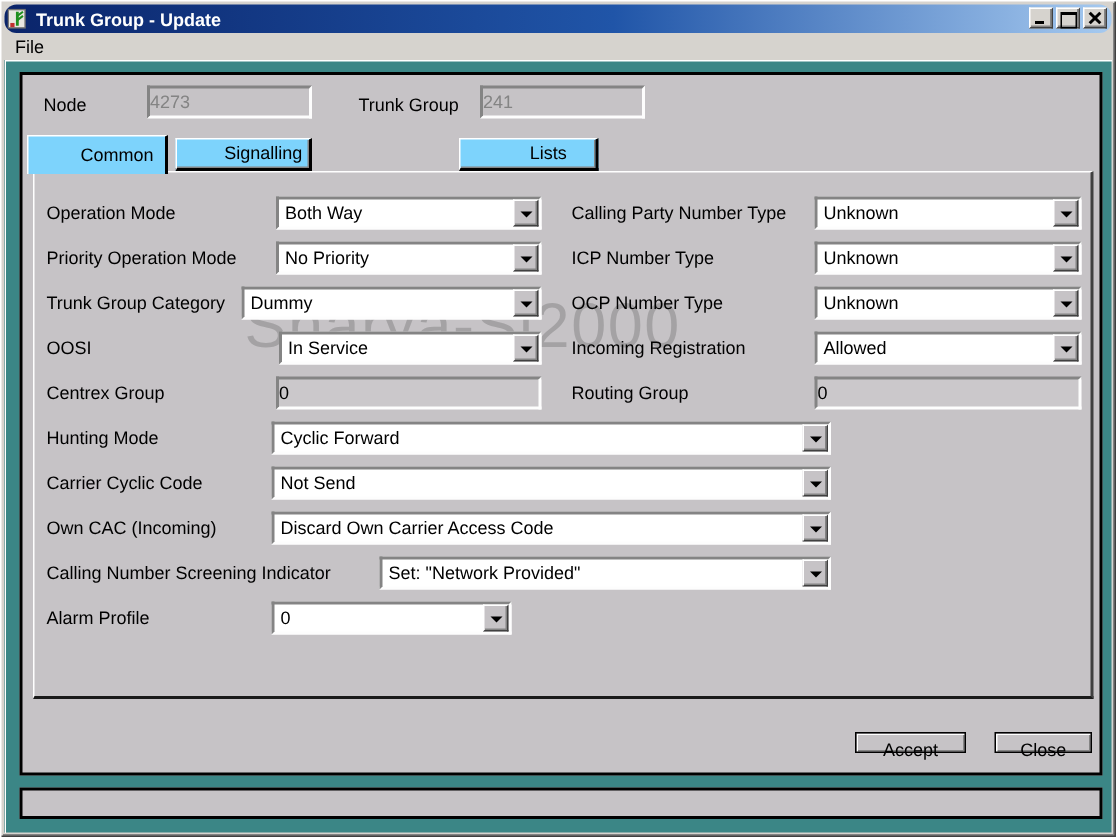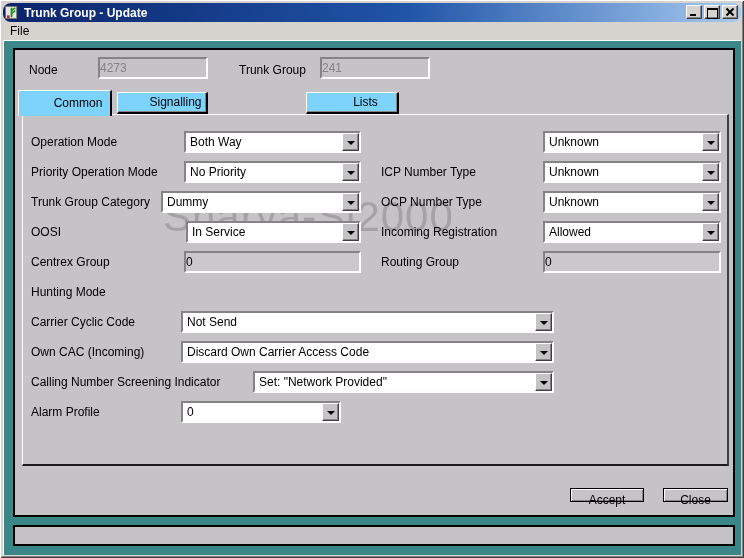--- a/index.html
+++ b/index.html
@@ -151,20 +151,26 @@
           <span class="combo-text">In Service</span>
           <span class="combo-btn">
               <span class="arr"></span>
             </span>
         </div>
 
         <span class="lbl" style="left:8px;top:140px">Centrex Group</span>
         <div class="tfield" style="left:161px;top:136px;width:177px">0</div>
 
         <span class="lbl" style="left:8px;top:170px">Hunting Mode</span>
+        <div class="combo" style="left:158px;top:166px;width:373px">
+          <span class="combo-text">Cyclic Forward</span>
+          <span class="combo-btn">
+              <span class="arr"></span>
+            </span>
+        </div>
 
         <span class="lbl" style="left:8px;top:200px">Carrier Cyclic Code</span>
         <div class="combo" style="left:158px;top:196px;width:373px">
           <span class="combo-text">Not Send</span>
           <span class="combo-btn">
               <span class="arr"></span>
             </span>
         </div>
 
         <span class="lbl" style="left:8px;top:230px">Own CAC (Incoming)</span>
@@ -184,20 +190,21 @@
         </div>
 
         <span class="lbl" style="left:8px;top:290px">Alarm Profile</span>
         <div class="combo" style="left:158px;top:286px;width:160px">
           <span class="combo-text">0</span>
           <span class="combo-btn">
               <span class="arr"></span>
             </span>
         </div>
 
+        <span class="lbl" style="left:358px;top:20px">Calling Party Number Type</span>
         <div class="combo" style="left:520px;top:16px;width:178px">
           <span class="combo-text">Unknown</span>
           <span class="combo-btn">
               <span class="arr"></span>
             </span>
         </div>
 
         <span class="lbl" style="left:358px;top:50px">ICP Number Type</span>
         <div class="combo" style="left:520px;top:46px;width:178px">
           <span class="combo-text">Unknown</span>

